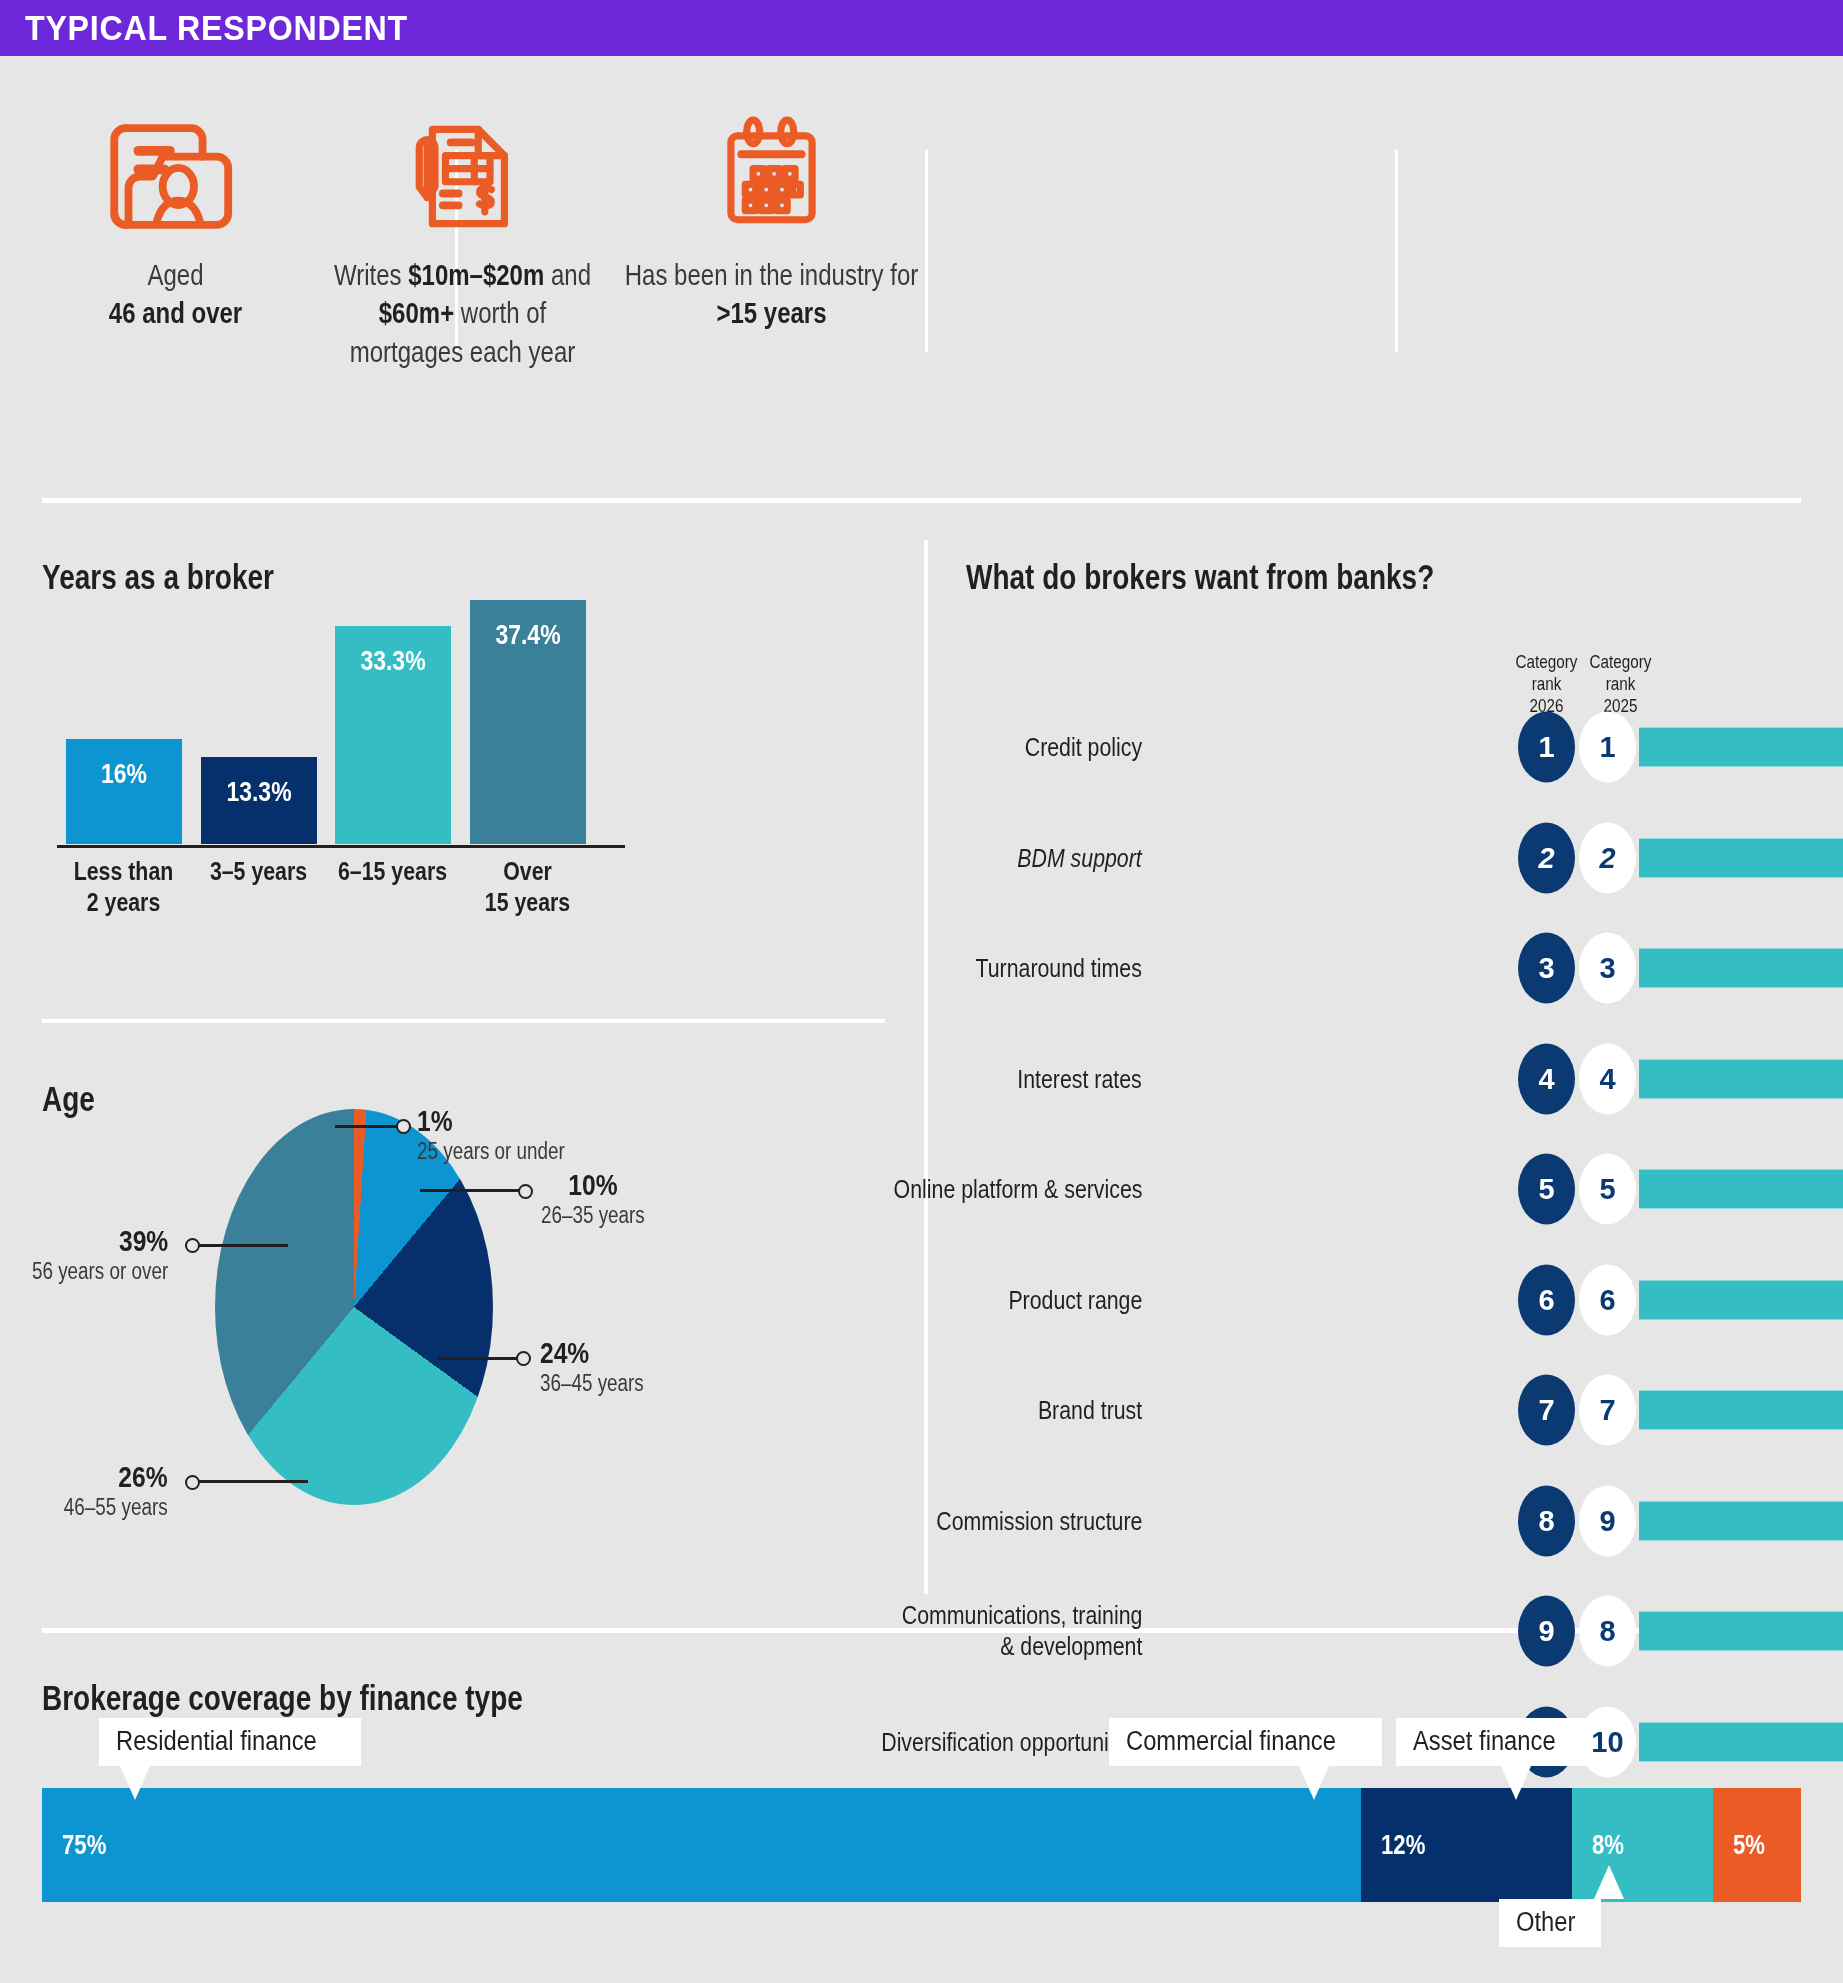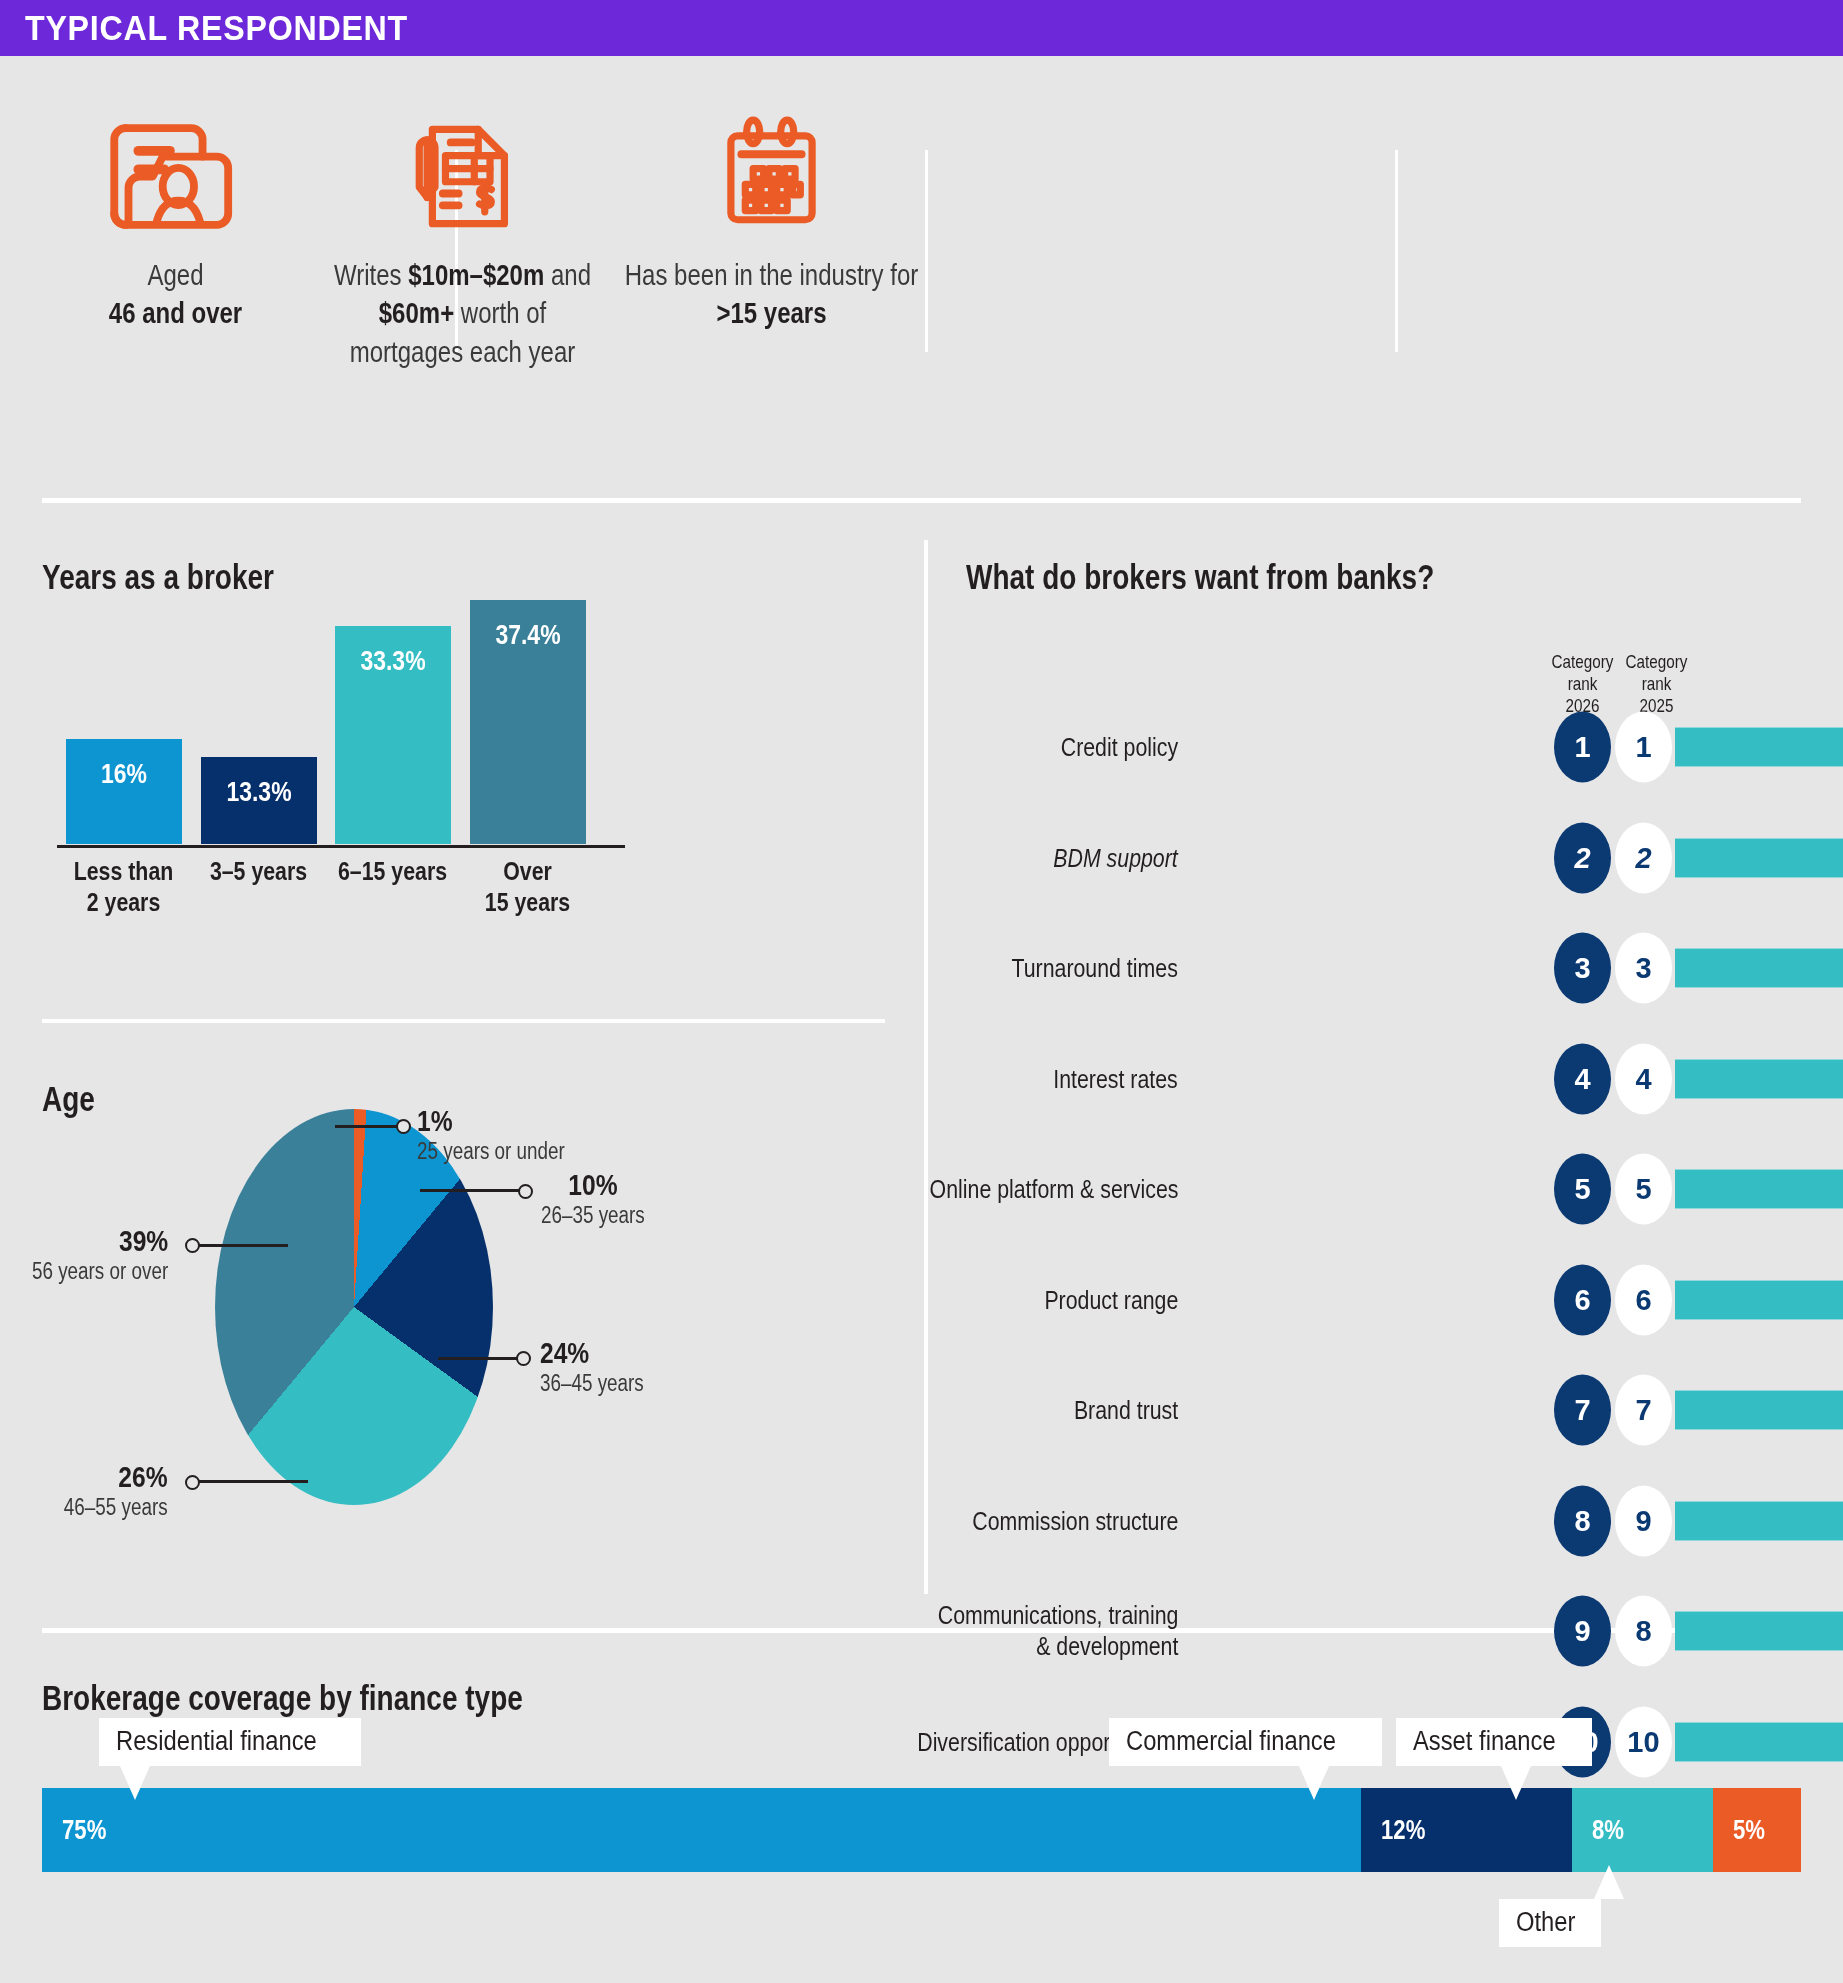--- a/index.html
+++ b/index.html
@@ -87,21 +87,21 @@
   }
   .pie-lbl{position:absolute;font-family:"Liberation Sans", sans-serif;}
   .pie-pct{font-size:30px;font-weight:bold;color:#231f20;display:block;transform:scaleX(0.82);transform-origin:left center;}
   .pie-pct.r{transform-origin:right center;}
   .pie-sub{font-size:23px;color:#3a3a3a;display:block;transform:scaleX(0.82);transform-origin:left center;white-space:nowrap;}
   .pie-sub.r{transform-origin:right center;}
   .lead{position:absolute;height:2.5px;background:#231f20;}
   .dot{position:absolute;width:11px;height:11px;border-radius:50%;border:2.5px solid #231f20;background:#e6e6e6;}
 
   
-  #rank-panel{position:absolute;left:940px;top:557px;width:852px;height:1012px;}
+  #rank-panel{position:absolute;left:904px;top:557px;width:852px;height:1012px;}
   .rank-hdr{
     position:absolute;text-align:center;font-size:18.6px;line-height:1.18;color:#231f20;
     font-family:"Liberation Sans", sans-serif;
     transform:scaleX(0.82);width:101px;
   }
   .rank-row{position:absolute;left:0;width:852px;height:52px;}
   .rank-name{
     position:absolute;right:614px;top:50%;transform:translateY(-50%) scaleX(0.82);
     transform-origin:right center;
     text-align:right;font-size:26px;line-height:1.18;color:#231f20;white-space:nowrap;
@@ -116,21 +116,21 @@
   .pill.dark{left:614px;background:#0b3a73;color:#ffffff;}
   .pill.light{left:675px;background:#ffffff;color:#0b3a73;}
   .track{
     position:absolute;left:735px;top:50%;transform:translateY(-50%);
     width:393px;height:39px;background:#ffffff;
   }
   .fill{position:absolute;left:0;top:0;height:100%;background:#35b7c2;}
 
   
   #coverage{position:absolute;left:42px;top:1678px;width:1759px;height:278px;}
-  .stack{position:absolute;left:0;top:110px;width:1759px;height:84px;display:flex;}
+  .stack{position:absolute;left:0;top:110px;width:1759px;height:114px;display:flex;}
   .seg{position:relative;height:100%;}
   .seg-val{
     position:absolute;left:20px;top:50%;transform:translateY(-50%) scaleX(0.82);
     transform-origin:left center;
     color:#ffffff;font-size:27px;font-weight:bold;font-family:"Liberation Sans", sans-serif;
   }
   .callout{
     position:absolute;background:#ffffff;padding:8.4px 17px;
     font-size:27px;color:#231f20;white-space:nowrap;
     font-family:"Liberation Sans", sans-serif;

